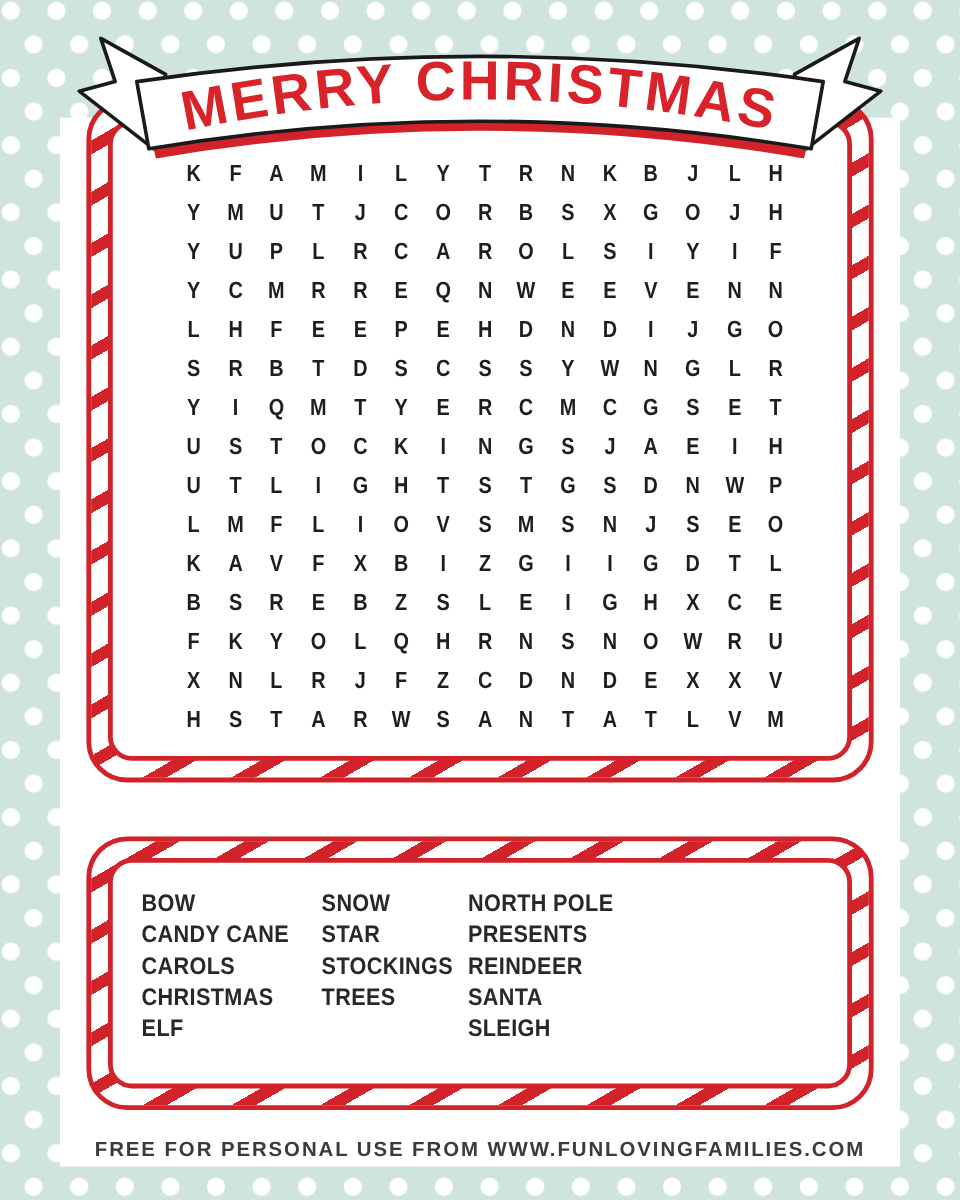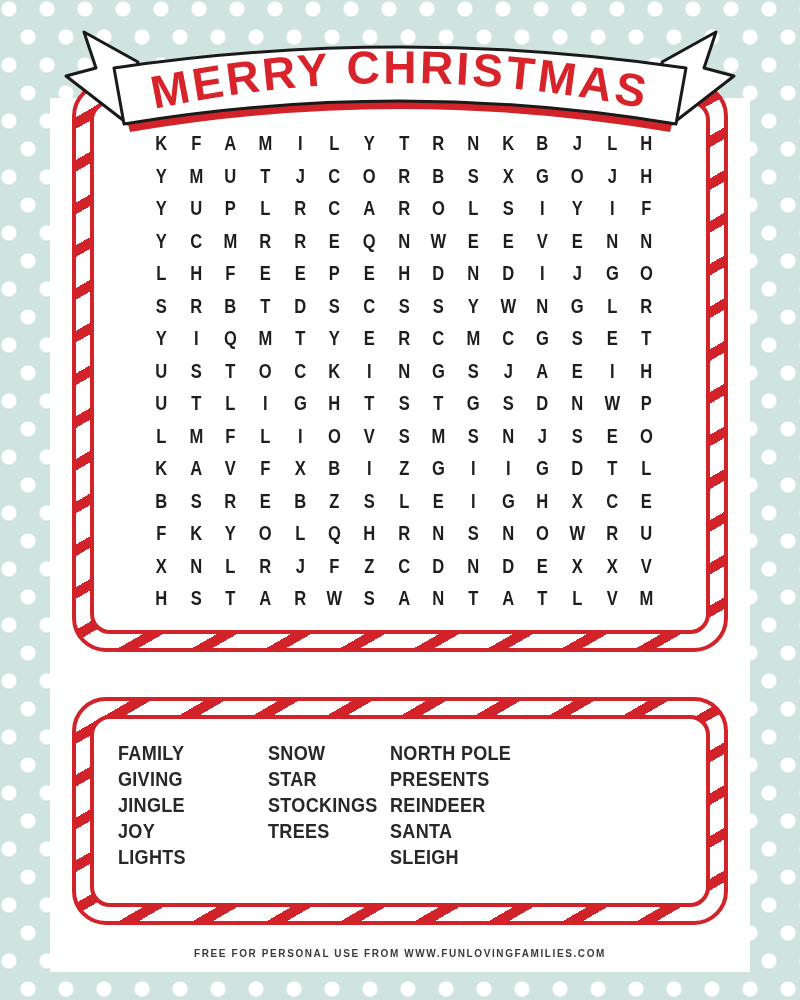--- a/index.html
+++ b/index.html
@@ -48,21 +48,21 @@
     transform:scale(0.95,1.05);
   }
   .banner{position:absolute;left:46px;top:16px;width:708px;height:128px;z-index:5;}
   .banner svg{display:block;width:100%;height:100%;}
   .banner-title-text{
     font-family:"Liberation Sans", sans-serif;font-weight:bold;
     letter-spacing:3px;fill:#d8232a;
   }
   .footer{
     position:absolute;left:0;right:0;top:948px;z-index:3;text-align:center;
-    font-size:10px;font-weight:bold;letter-spacing:1.6px;color:#3b3b3b;
+    font-size:17px;font-weight:bold;letter-spacing:1.6px;color:#3b3b3b;
   }
 </style>
 </head>
 <body>
 
 <div class="page"></div>
 
 <div class="candy box1">
   <div class="candy-inner">
     <div class="grid" id="letter-grid">
@@ -292,25 +292,25 @@
         <div class="grid-cell">V</div>
         <div class="grid-cell">M</div>
       </div>
   </div>
 </div>
 
 <div class="candy box2">
   <div class="candy-inner">
     <div class="words" id="word-list">
         <div class="word-col">
-          <div class="word-item">FAMILY</div>
-          <div class="word-item">GIVING</div>
-          <div class="word-item">JINGLE</div>
-          <div class="word-item">JOY</div>
-          <div class="word-item">LIGHTS</div>
+          <div class="word-item">BOW</div>
+          <div class="word-item">CANDY CANE</div>
+          <div class="word-item">CAROLS</div>
+          <div class="word-item">CHRISTMAS</div>
+          <div class="word-item">ELF</div>
         </div>
         <div class="word-col">
           <div class="word-item">SNOW</div>
           <div class="word-item">STAR</div>
           <div class="word-item">STOCKINGS</div>
           <div class="word-item">TREES</div>
         </div>
         <div class="word-col">
           <div class="word-item">NORTH POLE</div>
           <div class="word-item">PRESENTS</div>

